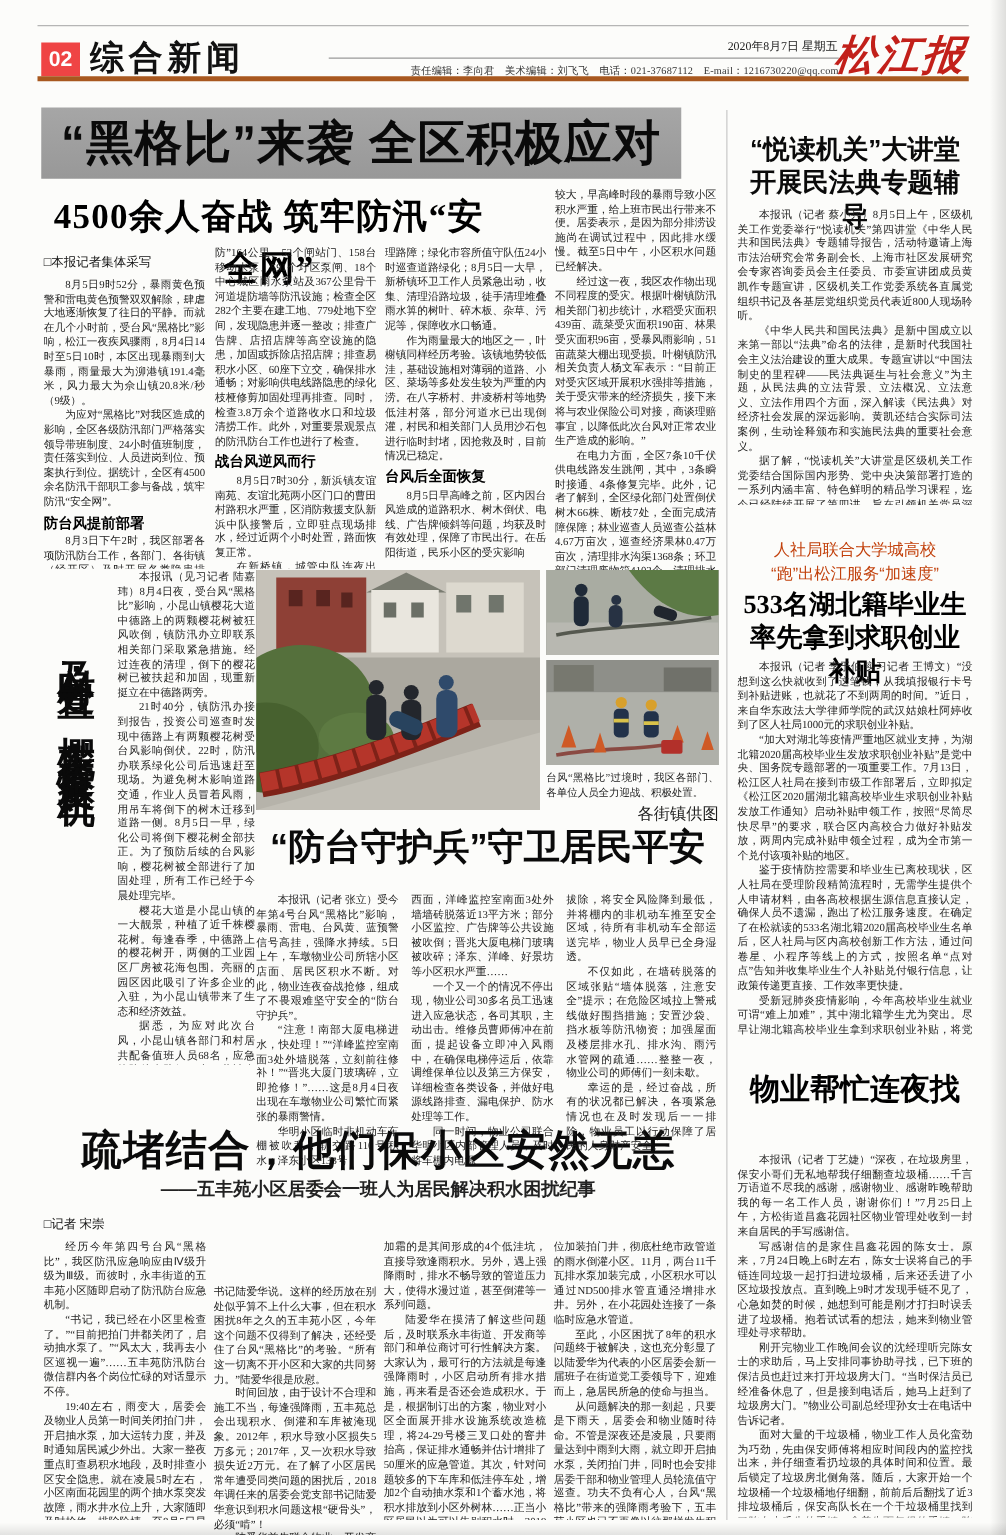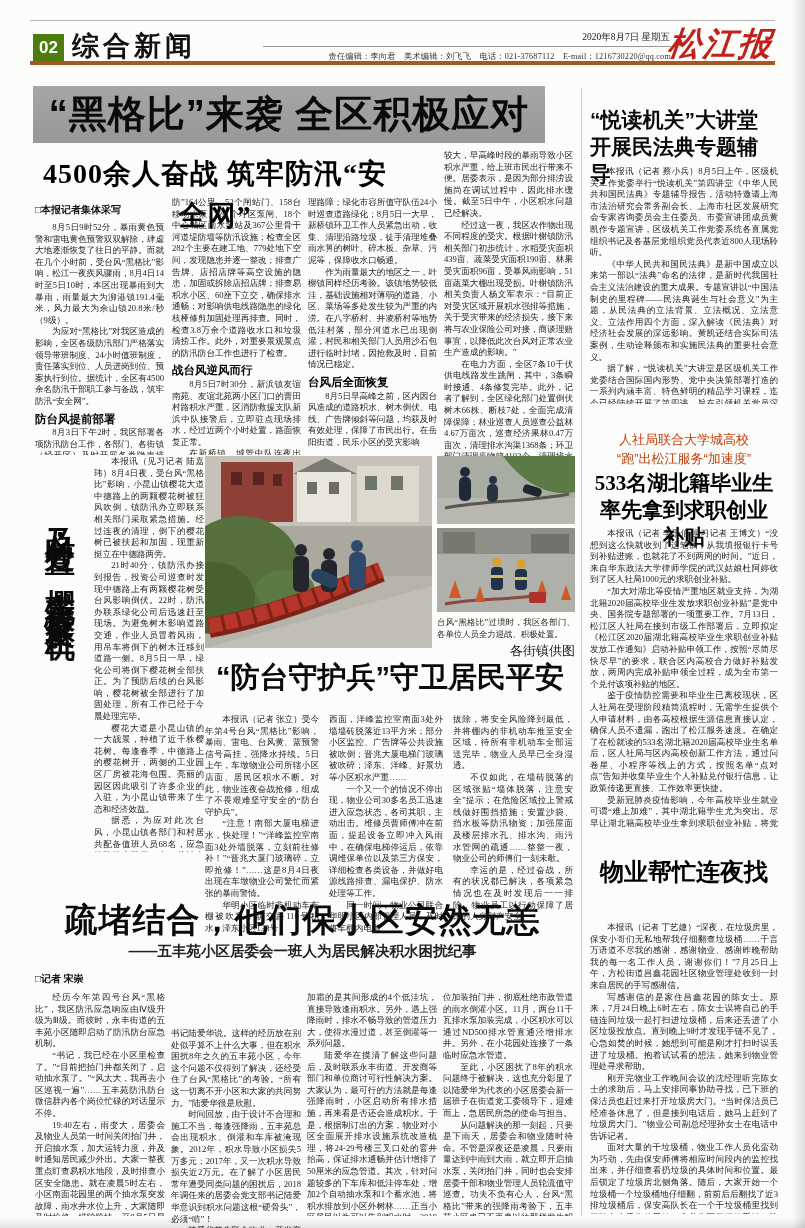--- a/index.html
+++ b/index.html
@@ -1,51 +1,51 @@
 <!DOCTYPE html>
 <html><head>
 <meta charset="utf-8">
 <style>
   html,body{margin:0;padding:0;background:#e8e8e6;}
   .page{position:relative;width:805px;height:1228px;background:#fcfcfa;margin:0 auto;overflow:hidden;
         font-family:"Liberation Serif",serif;color:#1c1c1c;}
   .abs{position:absolute;}
   
   .hairline{background:#b5b5b5;height:1px;}
-  .pageno{background:#4d7c0f;color:#fff;font-family:"Liberation Sans",sans-serif;font-weight:bold;
+  .pageno{background:#ef4444;color:#fff;font-family:"Liberation Sans",sans-serif;font-weight:bold;
           font-size:17px;width:31px;height:27px;display:flex;align-items:center;justify-content:center;}
   .section-title{font-family:"Liberation Sans",sans-serif;font-weight:900;font-size:27px;letter-spacing:4px;color:#111;}
   .date-line{font-size:9.5px;text-align:right;color:#222;}
   .editors{font-size:8.2px;text-align:right;color:#333;letter-spacing:.2px;}
   .masthead{font-style:italic;font-weight:900;font-size:33px;color:#c2201a;letter-spacing:2px;
             font-family:"Liberation Serif",serif;transform:skewX(-6deg);}
   .orange-rule{background:#a8581f;height:4px;}
   
   .banner{background:linear-gradient(#a6a6a6,#989898);display:flex;align-items:center;justify-content:center;}
   .banner h1{margin:0;font-family:"Liberation Sans",sans-serif;font-weight:900;font-size:38px;color:#0a0a0a;letter-spacing:1px;}
   .subhead-main{font-weight:900;font-size:28px;text-align:center;line-height:42px;letter-spacing:1px;color:#000;}
-  .byline{font-size:10px;font-weight:bold;color:#111;}
+  .byline{font-size:10px;font-weight:normal;color:#111;}
   .col{font-size:8.6px;line-height:11.6px;text-align:justify;overflow:hidden;color:#222;}
   .col p{margin:0;text-indent:2em;}
   .col p.noind{text-indent:0;}
   .colsub{font-family:"Liberation Sans",sans-serif;font-weight:900;font-size:11.5px;text-indent:0;margin:6px 0 2px;color:#000;}
   
   .v-headline{writing-mode:vertical-rl;font-family:"Liberation Sans",sans-serif;font-weight:900;
               font-size:30px;letter-spacing:6px;color:#0a0a0a;line-height:44px;}
   
   .photo{overflow:hidden;background:#9a9a94;}
   .caption{font-size:8.4px;line-height:11.5px;text-align:justify;color:#222;}
   .credit{font-size:13px;font-weight:normal;text-align:right;margin-top:2px;}
   
   .mid-headline{font-family:"Liberation Sans",sans-serif;font-weight:900;font-size:29px;text-align:center;color:#0a0a0a;}
   .bot-headline{font-family:"Liberation Sans",sans-serif;font-weight:900;font-size:33px;text-align:center;color:#0a0a0a;letter-spacing:1px;}
   .bot-subhead{font-family:"Liberation Sans",sans-serif;font-weight:bold;font-size:14.5px;text-align:center;color:#222;}
   
   .divider-v{background:#c9c9c9;width:1px;}
-  .sb-h1{font-family:"Liberation Sans",sans-serif;font-weight:900;font-size:21px;line-height:27px;color:#0a0a0a;}
+  .sb-h1{font-family:"Liberation Sans",sans-serif;font-weight:900;font-size:21px;line-height:27px;text-align:center;color:#0a0a0a;}
   .sb-kicker{font-family:"Liberation Sans",sans-serif;font-weight:400;font-size:13px;line-height:19px;text-align:center;color:#c2410c;}
   .sb-h2{font-weight:900;font-size:21px;line-height:27px;text-align:center;color:#000;}
   .sb-h3{font-weight:900;font-size:24px;line-height:29px;text-align:center;color:#000;}
   .edge-r{background:linear-gradient(to right,rgba(0,0,0,0),rgba(0,0,0,.12));}
   .edge-b{background:linear-gradient(to bottom,rgba(0,0,0,0),rgba(0,0,0,.10));}
 </style>
 </head>
 <body>
 
 <div class="page">

